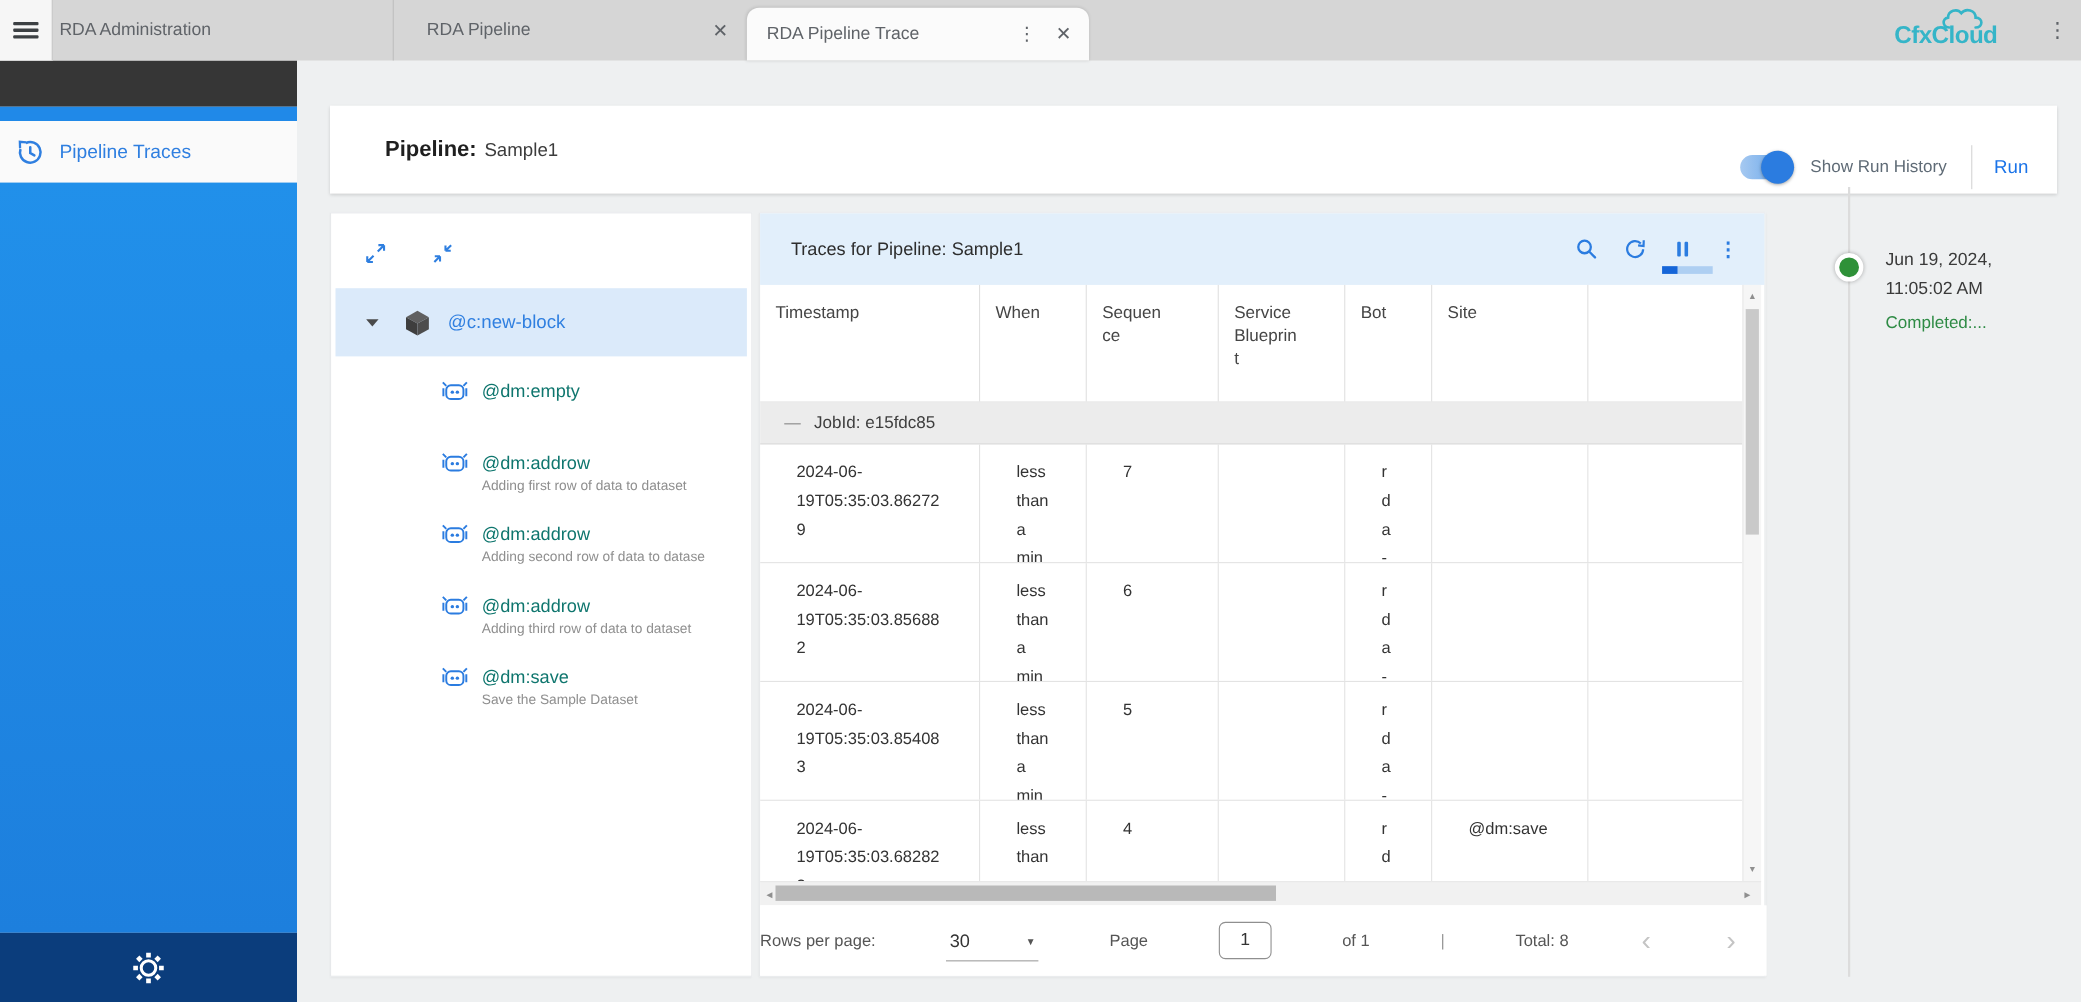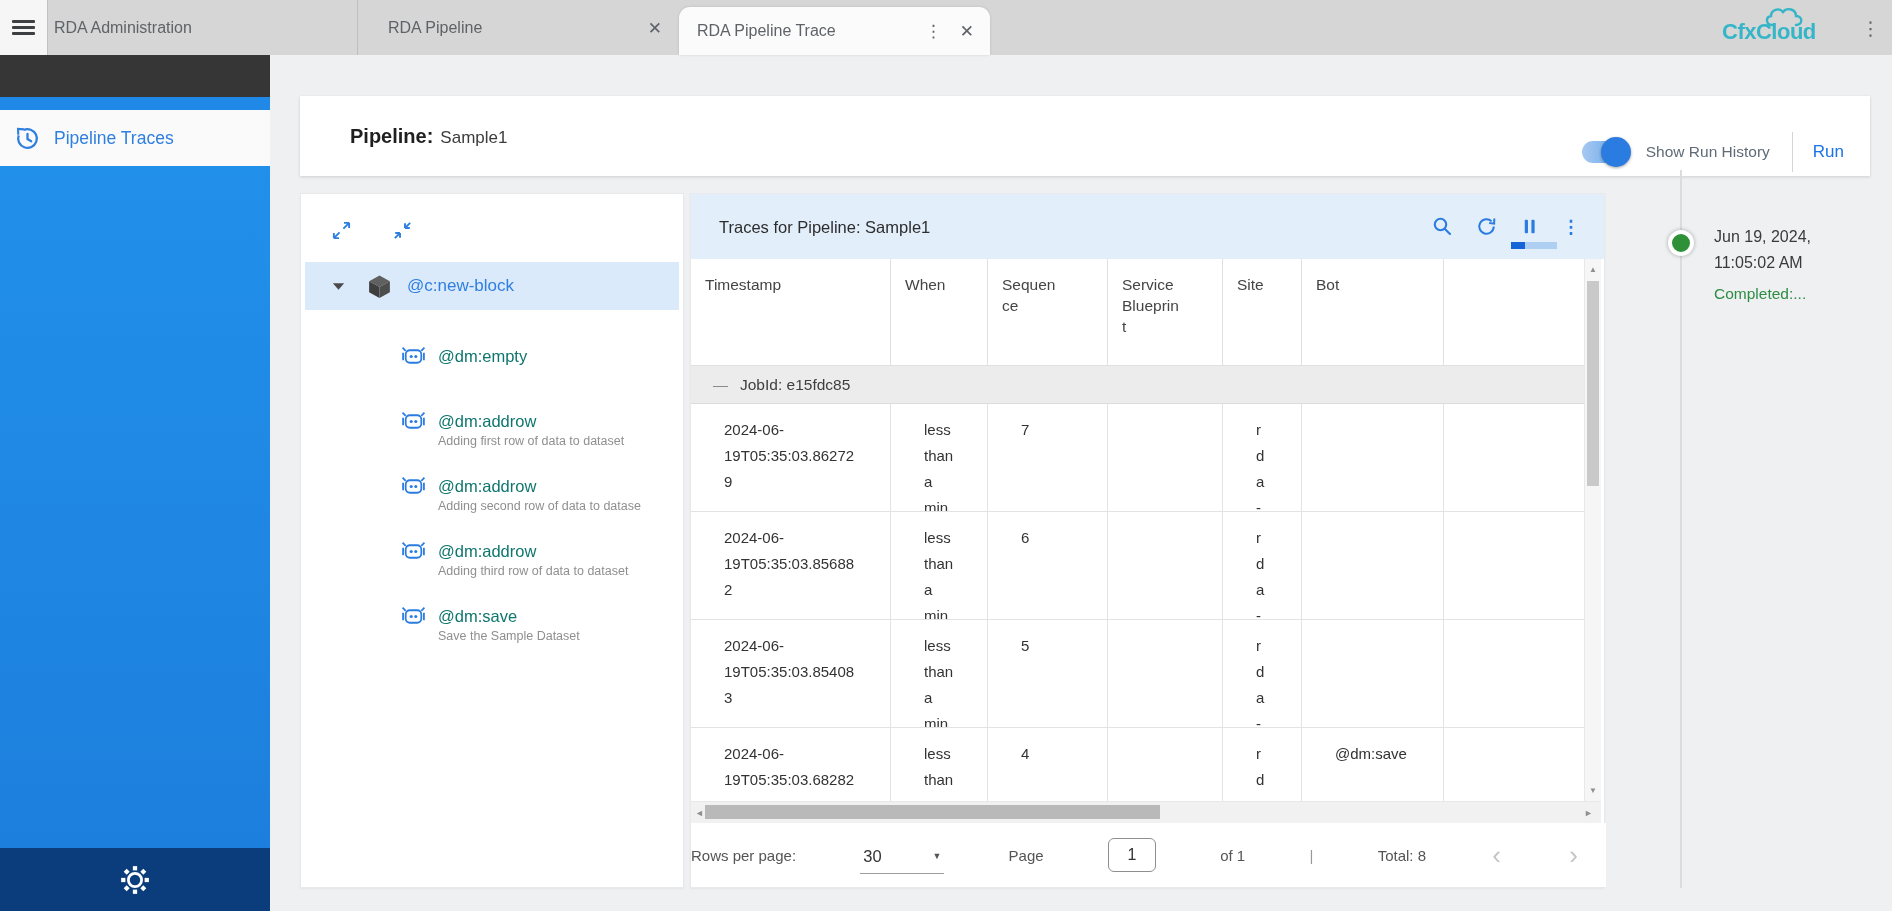--- a/index.html
+++ b/index.html
@@ -42,21 +42,21 @@
   .toggle { width:46px; height:22px; border-radius:11px; background:linear-gradient(90deg,#a6c9f1,#5b9fe8); position:relative; cursor:pointer; }
   .toggle .knob { position:absolute; right:-3px; top:-4px; width:30px; height:30px; border-radius:50%; background:#2b7ce0; box-shadow:0 1px 3px rgba(0,0,0,.35); }
   .toggle-lbl { margin-left:18px; font-size:15.5px; color:#5f6b76; white-space:nowrap; }
   .hc-divider { width:1px; height:40px; background:#d5d5d5; margin:0 20px 0 22px; }
   .run-link { font-size:17px; color:#1a73e8; cursor:pointer; }
 
   
   .tree-panel { position:absolute; left:300px; top:193px; width:384px; height:695px; background:#fff; border:1px solid #e7e9eb; box-shadow:0 1px 2px rgba(0,0,0,.05); }
   .tree-tools { position:absolute; left:30px; top:26px; display:flex; gap:40px; }
   .tree-tools .tool { cursor:pointer; }
-  .tree-root { position:absolute; left:4px; right:4px; top:68px; height:48px; background:#dbeafa; display:flex; align-items:center; cursor:pointer; }
+  .tree-root { position:absolute; left:4px; right:4px; top:68px; height:62px; background:#dbeafa; display:flex; align-items:center; cursor:pointer; }
   .tree-caret { margin-left:26px; }
   .tree-cube { margin-left:20px; }
   .tree-root-lbl { margin-left:14px; font-size:17px; color:#2f7fe0; }
   .tree-children { position:absolute; left:0; right:0; top:150px; }
   .tree-item { display:flex; align-items:flex-start; padding-left:100px; margin-bottom:24px; cursor:pointer; }
   .tree-item .ricon { margin-right:12px; margin-top:1px; flex:none; }
   .ti-text { min-height:41px; }
   .ti-title { font-size:16.5px; color:#0f766e; line-height:24px; }
   .ti-desc { font-size:12.5px; color:#8f8f8f; line-height:17px; }
 
@@ -290,22 +290,22 @@
       </div>
       <span class="tp-kebab">⋮</span>
     </div>
   </div>
 
   <div class="thead grid-cols">
     <div class="th"><span>Timestamp</span></div>
     <div class="th"><span>When</span></div>
     <div class="th"><span class="narrow">Sequence</span></div>
     <div class="th"><span class="narrow">Service Blueprint</span></div>
+    <div class="th"><span>Bot</span></div>
     <div class="th"><span>Site</span></div>
-    <div class="th"><span>Bot</span></div>
     <div class="th"></div>
   </div>
 
   <div class="tbody">
     <div class="group-row">
       <span class="group-dash">—</span>
       <span>JobId: e15fdc85</span>
     </div>
 
     <div class="trow grid-cols">

